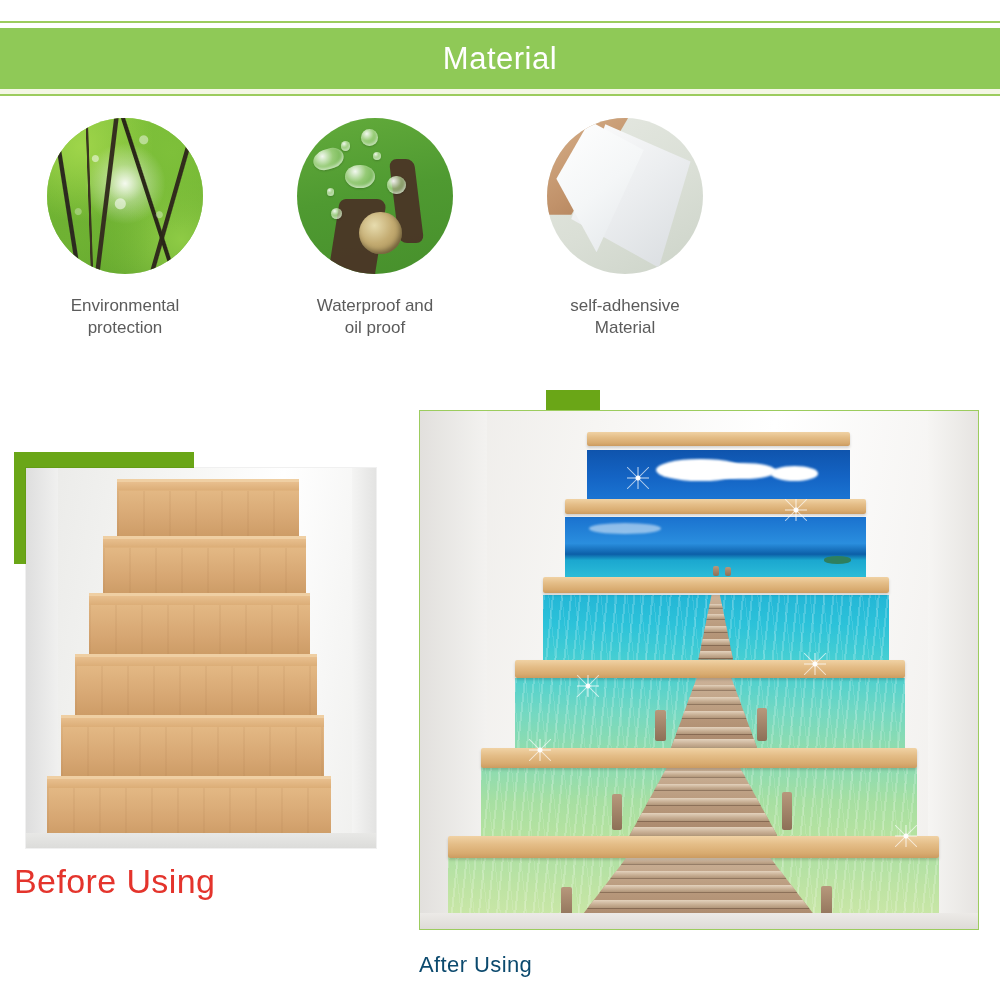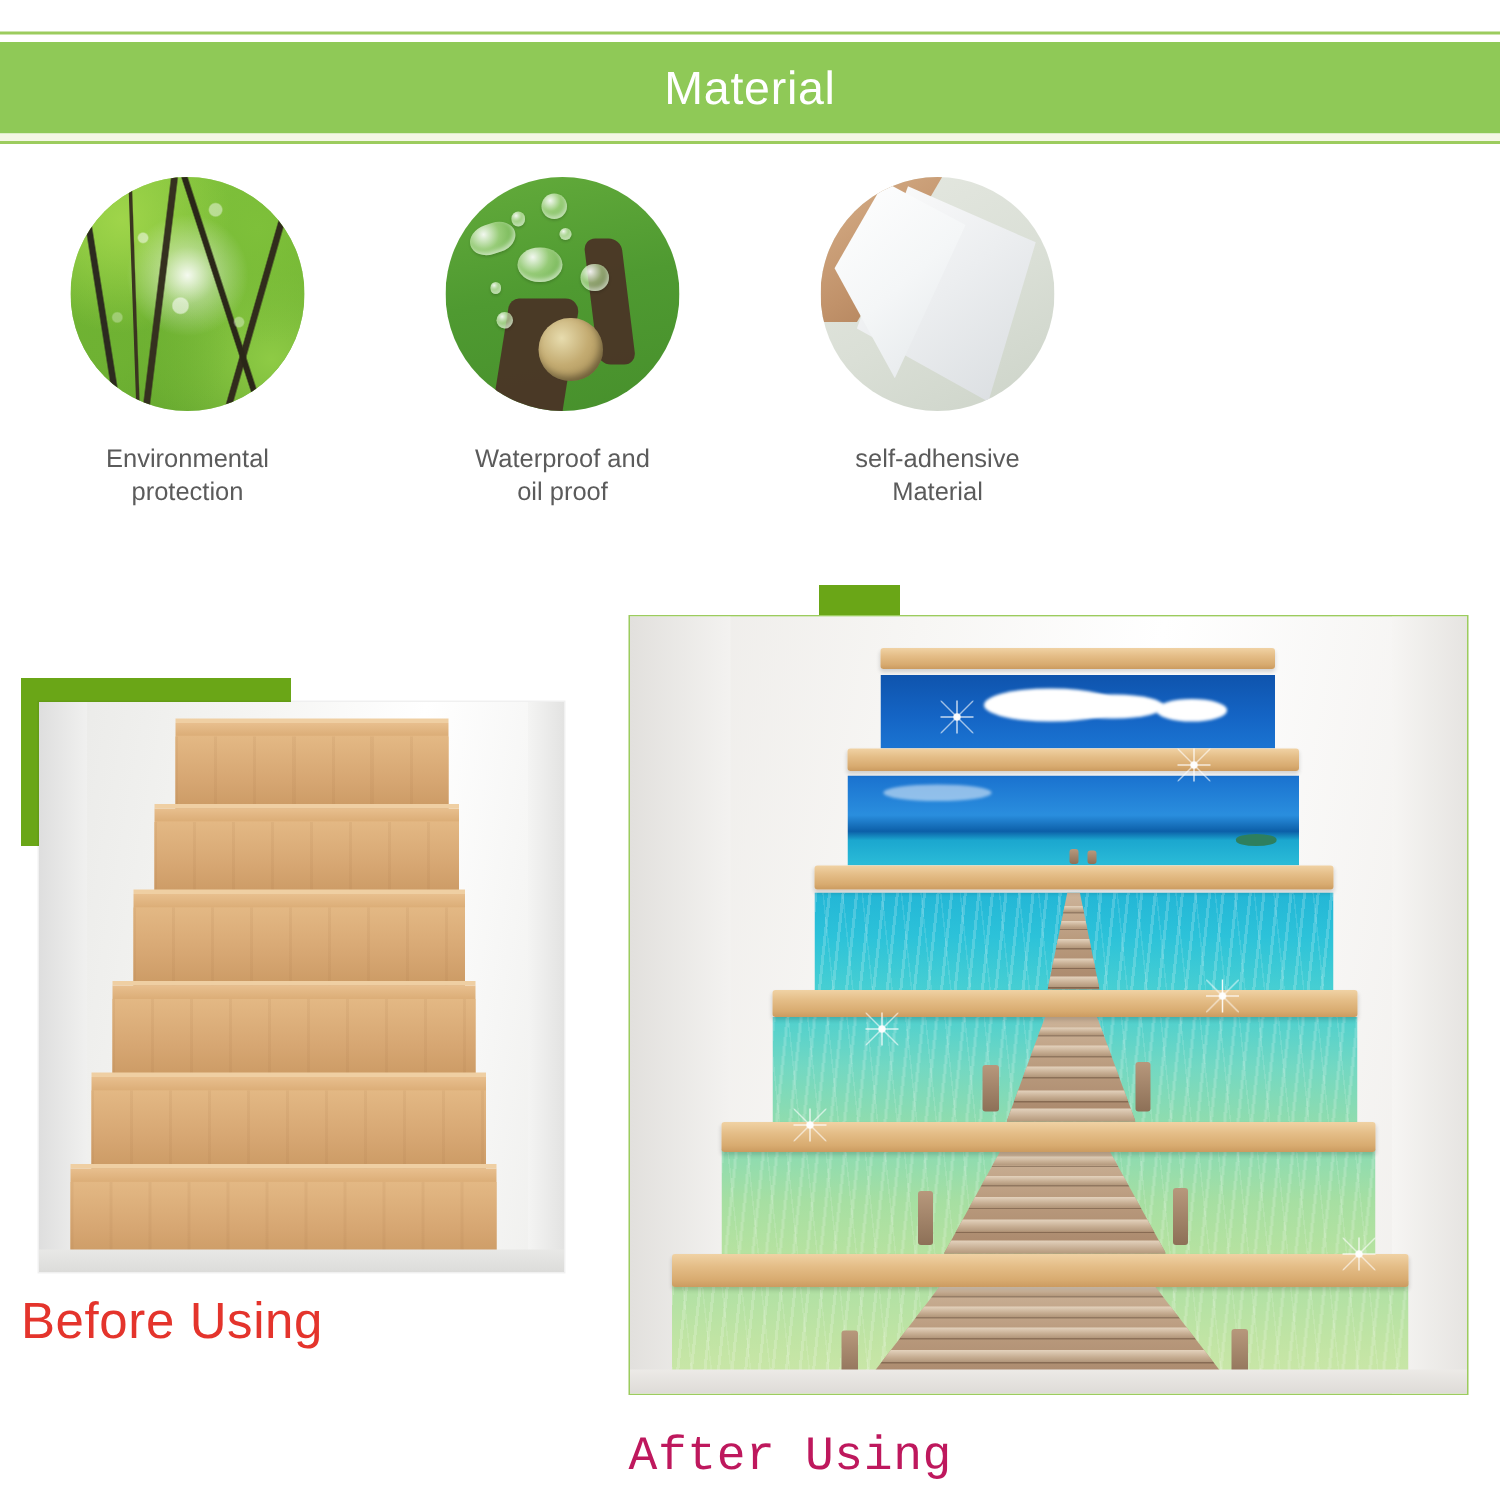--- a/index.html
+++ b/index.html
@@ -375,25 +375,24 @@
       linear-gradient(90deg, transparent 46%, rgba(255,255,255,.9) 50%, transparent 54%),
       linear-gradient(45deg, transparent 47%, rgba(255,255,255,.6) 50%, transparent 53%),
       linear-gradient(-45deg, transparent 47%, rgba(255,255,255,.6) 50%, transparent 53%);
     pointer-events: none;
     z-index: 3;
   }
 
   .after-caption {
     position: absolute;
     left: 419px; top: 952px;
-    color: #be185d;
-    font-size: 32px;
+    color: #0c4a6e;
+    font-size: 22px;
     font-weight: 300;
     letter-spacing: 0.4px;
-    font-family: Liberation Mono, monospace;
   }
 </style>
 </head>
 <body>
 
 <div class="page">
 
   <div class="header-rule-top"></div>
   <div class="header-band">
     <div class="header-title">Material</div>

